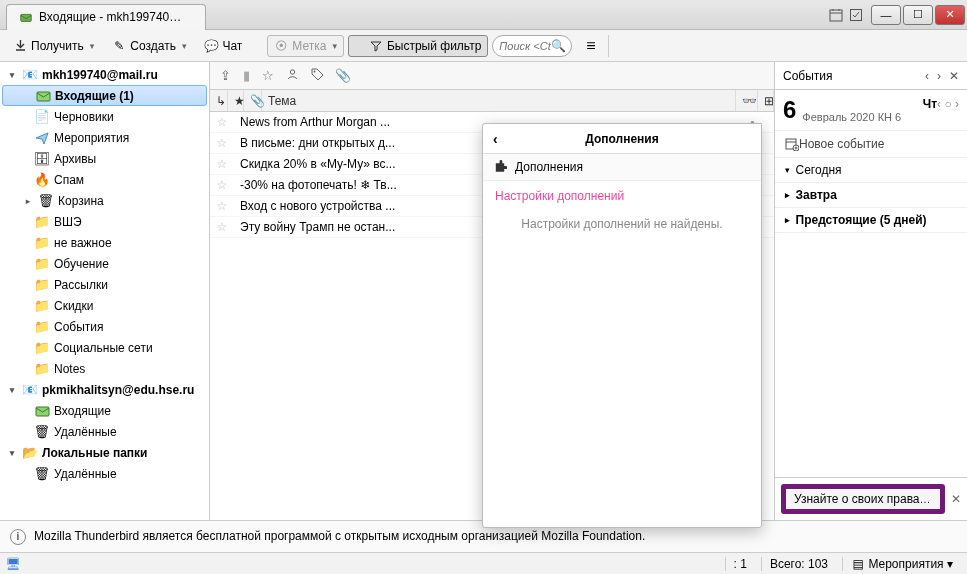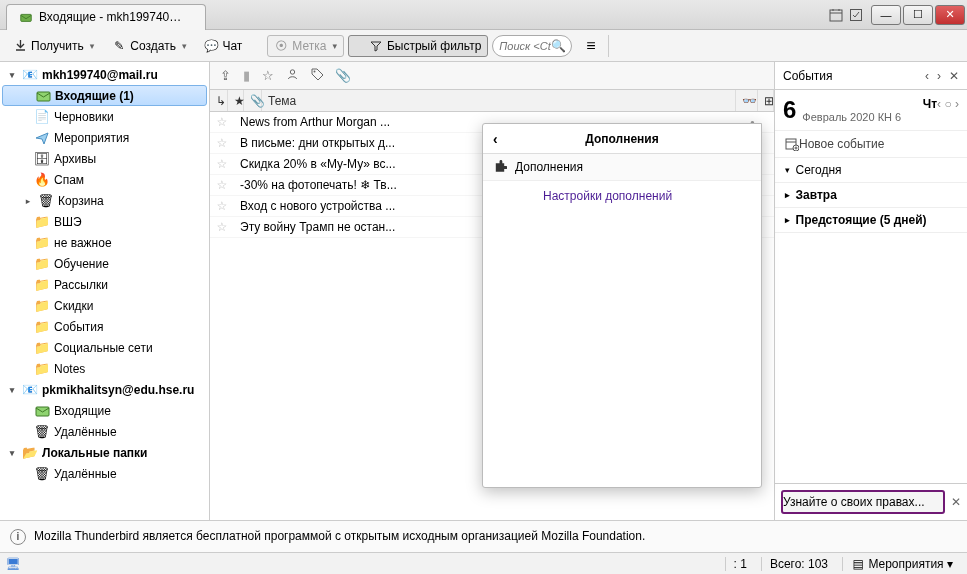--- a/index.html
+++ b/index.html
@@ -53,27 +53,27 @@
   .events-panel { width: 192px; display:flex; flex-direction:column; }
   .ev-header { height:28px; display:flex; align-items:center; justify-content:space-between; padding:0 8px; border-bottom:1px solid #ccc; }
   .ev-nav { display:flex; gap:8px; color:#555; }
   .ev-date { display:flex; align-items:center; gap:6px; padding:6px 8px; border-bottom:1px solid #eee; }
   .ev-day { font-size:24px; font-weight:bold; }
   .ev-new { display:flex; align-items:center; padding:6px 10px; border-bottom:1px solid #eee; color:#444; }
   .ev-section { display:flex; align-items:center; gap:6px; padding:5px 10px; border-bottom:1px solid #eee; }
   .ev-section .chev { font-size:9px; }
   .ev-section.bold { font-weight:bold; }
   .ev-rights { margin-top:auto; padding:6px; display:flex; align-items:center; gap:6px; border-top:1px solid #ccc; }
-  .ev-rights-btn { border:2px solid #701a75; border-radius:3px; padding:3px 0; background:#f5f5f5; flex:1; font-size:11px; overflow:hidden; text-overflow:ellipsis; white-space:nowrap; }
+  .ev-rights-btn { border:5px solid #701a75; border-radius:3px; padding:3px 8px; background:#f5f5f5; flex:1; font-size:11px; overflow:hidden; text-overflow:ellipsis; white-space:nowrap; }
 
   .popup { position:absolute; top:61px; left:482px; width:280px; background:#fff; border:1px solid #bbb; box-shadow:0 4px 16px rgba(0,0,0,0.25); border-radius:3px 0 3px 3px; z-index:10; }
   .popup-header { height:30px; display:flex; align-items:center; justify-content:center; border-bottom:1px solid #ddd; position:relative; font-weight:600; }
   .popup-back { position:absolute; left:10px; font-size:14px; cursor:pointer; }
   .popup-search-row { display:flex; align-items:center; gap:8px; padding:6px 10px; border-bottom:1px solid #eee; background:#fafafa; }
-  .popup-section-label { padding:8px 12px 4px; color:#4c1d95;margin-left:48px; }
+  .popup-section-label { padding:8px 12px 4px; color:#ec4899; }
   .popup-info { padding:10px 12px 16px; color:#888; text-align:center; }
 
   .info-bar { height:32px; border-top:1px solid #ccc; display:flex; align-items:center; padding:0 10px; gap:8px; background:#fafafa; font-size:11px; }
   .info-bar .ii { width:16px; height:16px; border:1px solid #888; border-radius:50%; display:flex; align-items:center; justify-content:center; color:#555; font-weight:bold; font-size:10px; }
 
   .status-bar { height:22px; border-top:1px solid #ccc; display:flex; align-items:center; padding:0 6px; background:#f2f2f2; font-size:11px; }
   .status-bar .sp { flex:1; }
   .status-seg { border-left:1px solid #ccc; padding:0 8px; margin-left:6px; }
 </style>
 </head>
@@ -381,20 +381,21 @@
     </div>
     <div class="popup-search-row">
       <span class="mini-icon">
           <svg width="15" height="15" viewBox="0 0 15 15">
             <path d="M3 3 H7 V1 A1.5 1.5 0 0 1 10 1 V3 H12 V6 H14 A1.5 1.5 0 0 1 14 9 H12 V12 H3 Z" fill="#333"></path>
           </svg>
         </span>
       <span>Дополнения</span>
     </div>
     <div class="popup-section-label">Настройки дополнений</div>
+    <div class="popup-info">Настройки дополнений не найдены.</div>
     <div style="height:280px"></div>
   </div>
 </div>
 
 <div class="info-bar">
   <span class="ii">i</span>
   <span style="flex:1; line-height:1.2">Mozilla Thunderbird является бесплатной программой с открытым исходным организацией Mozilla Foundation.</span>
 </div>
 
 <div class="status-bar">

